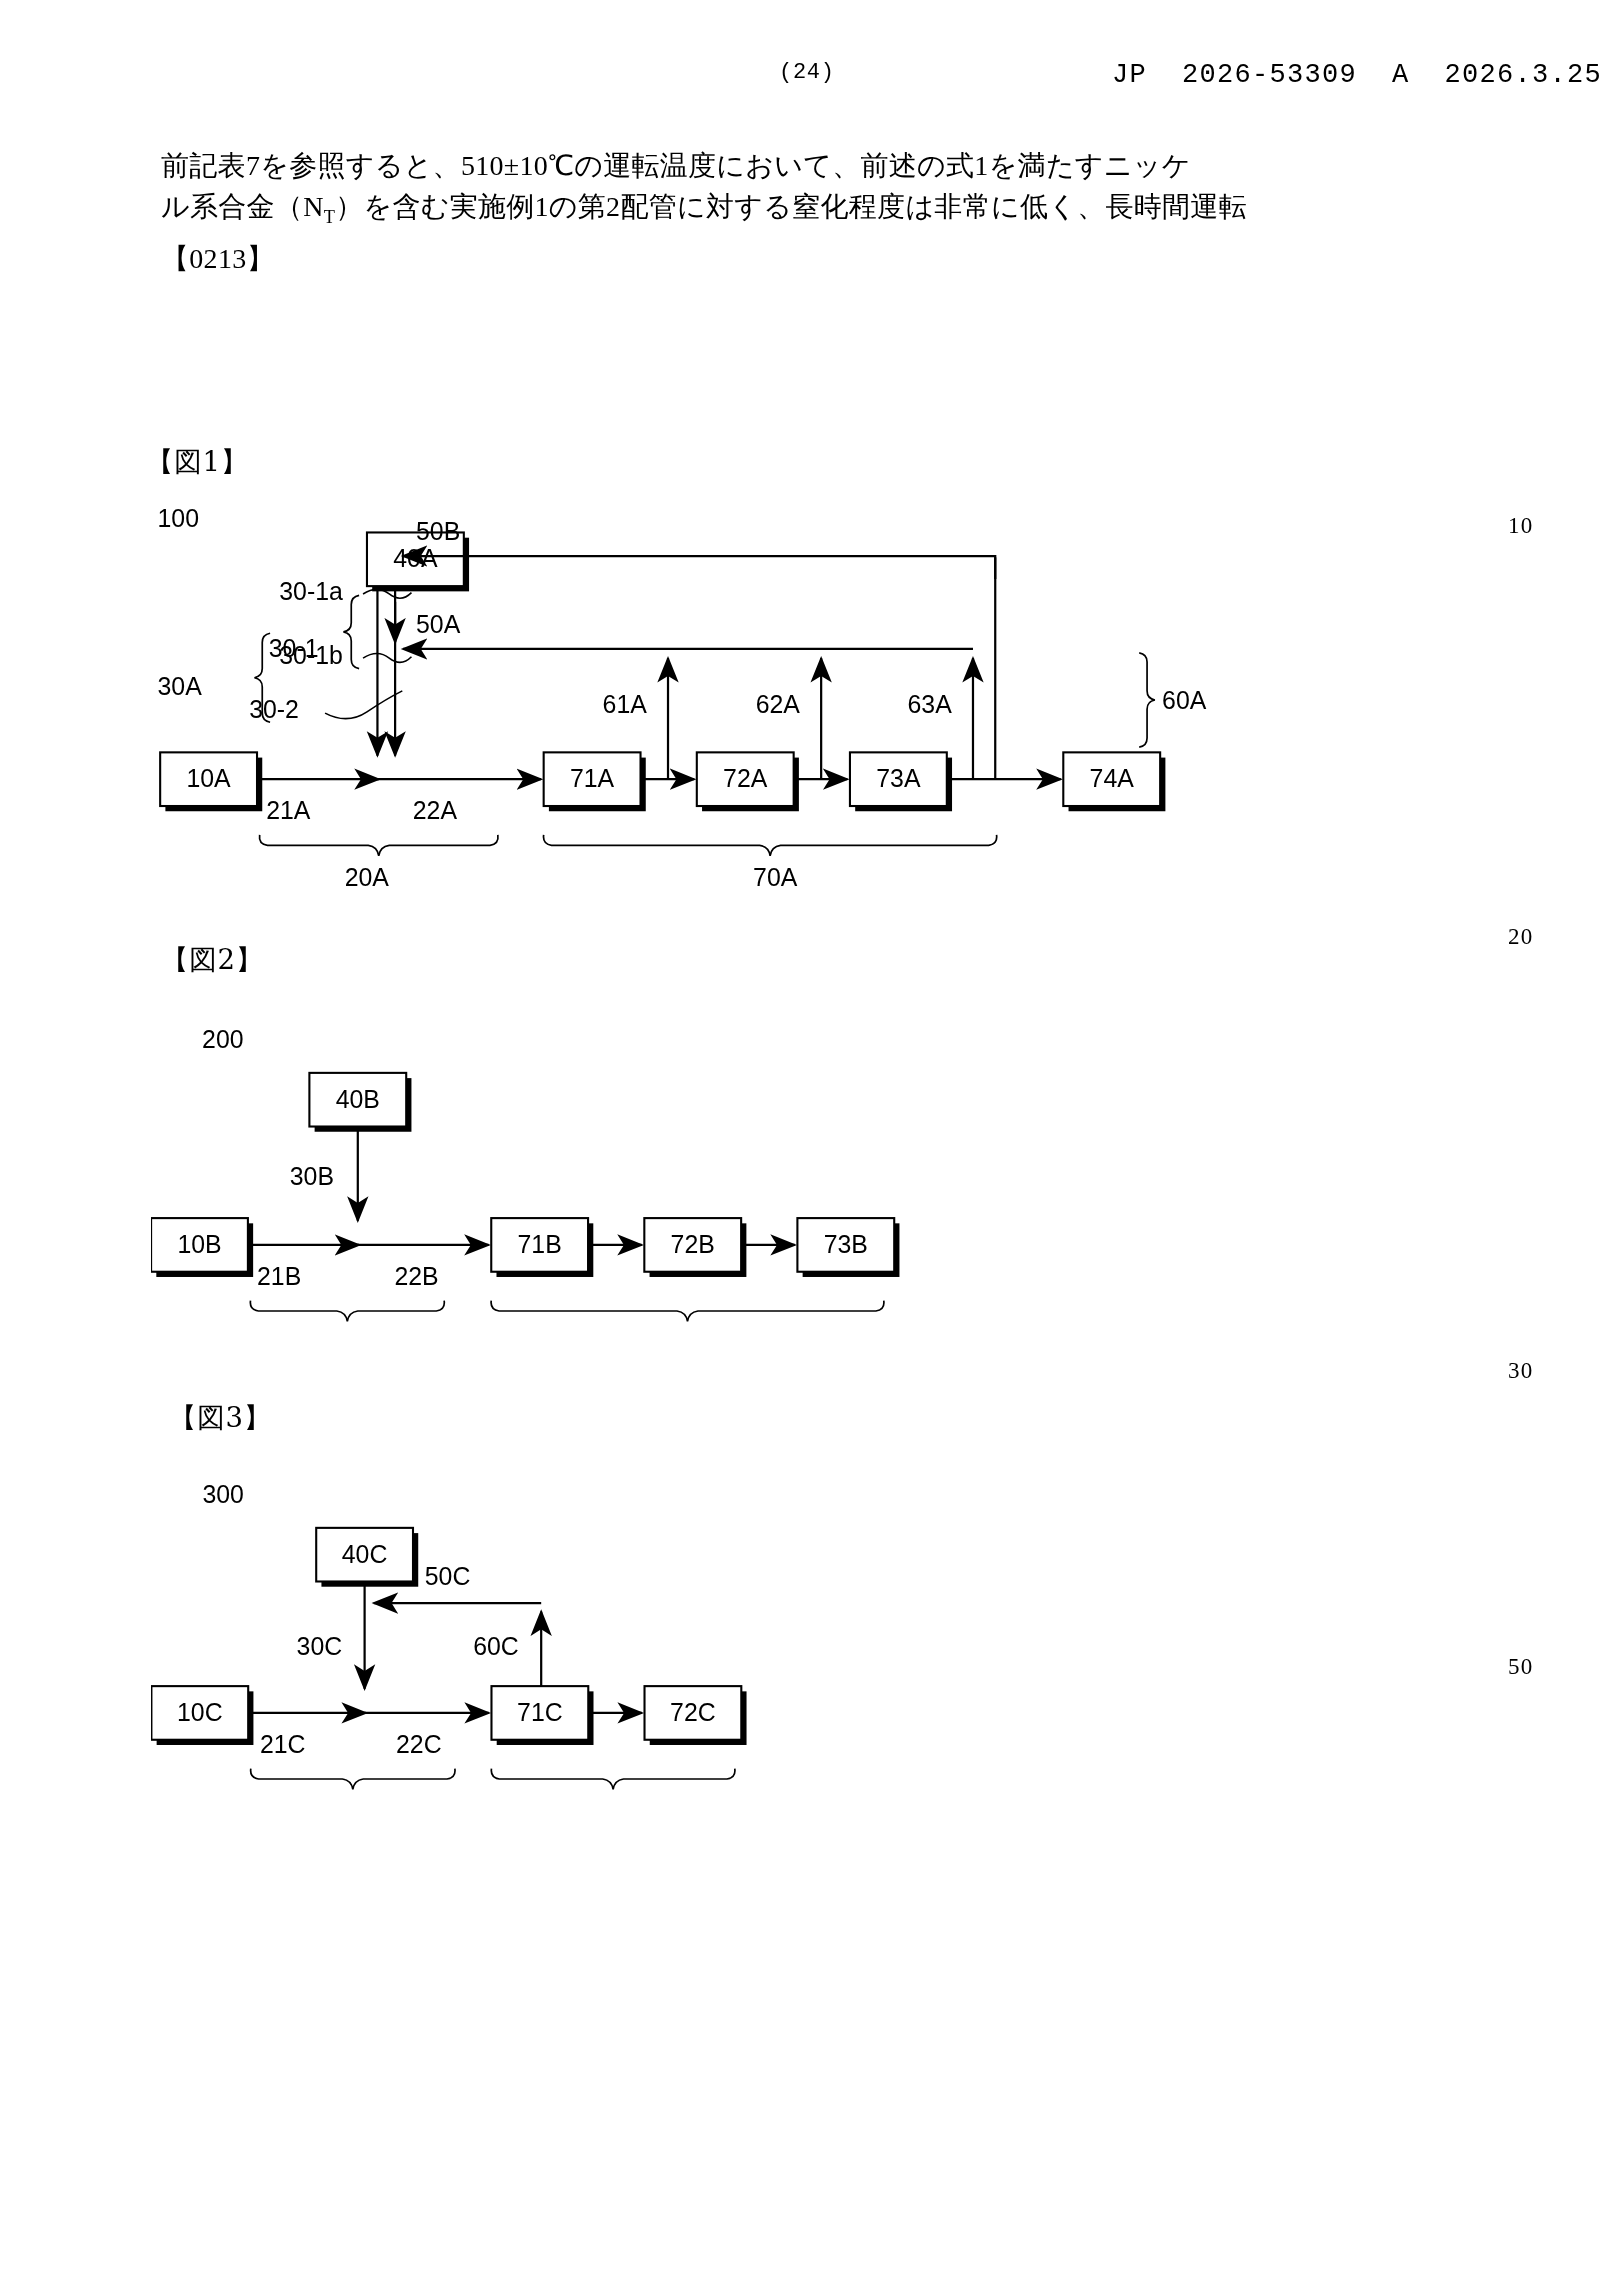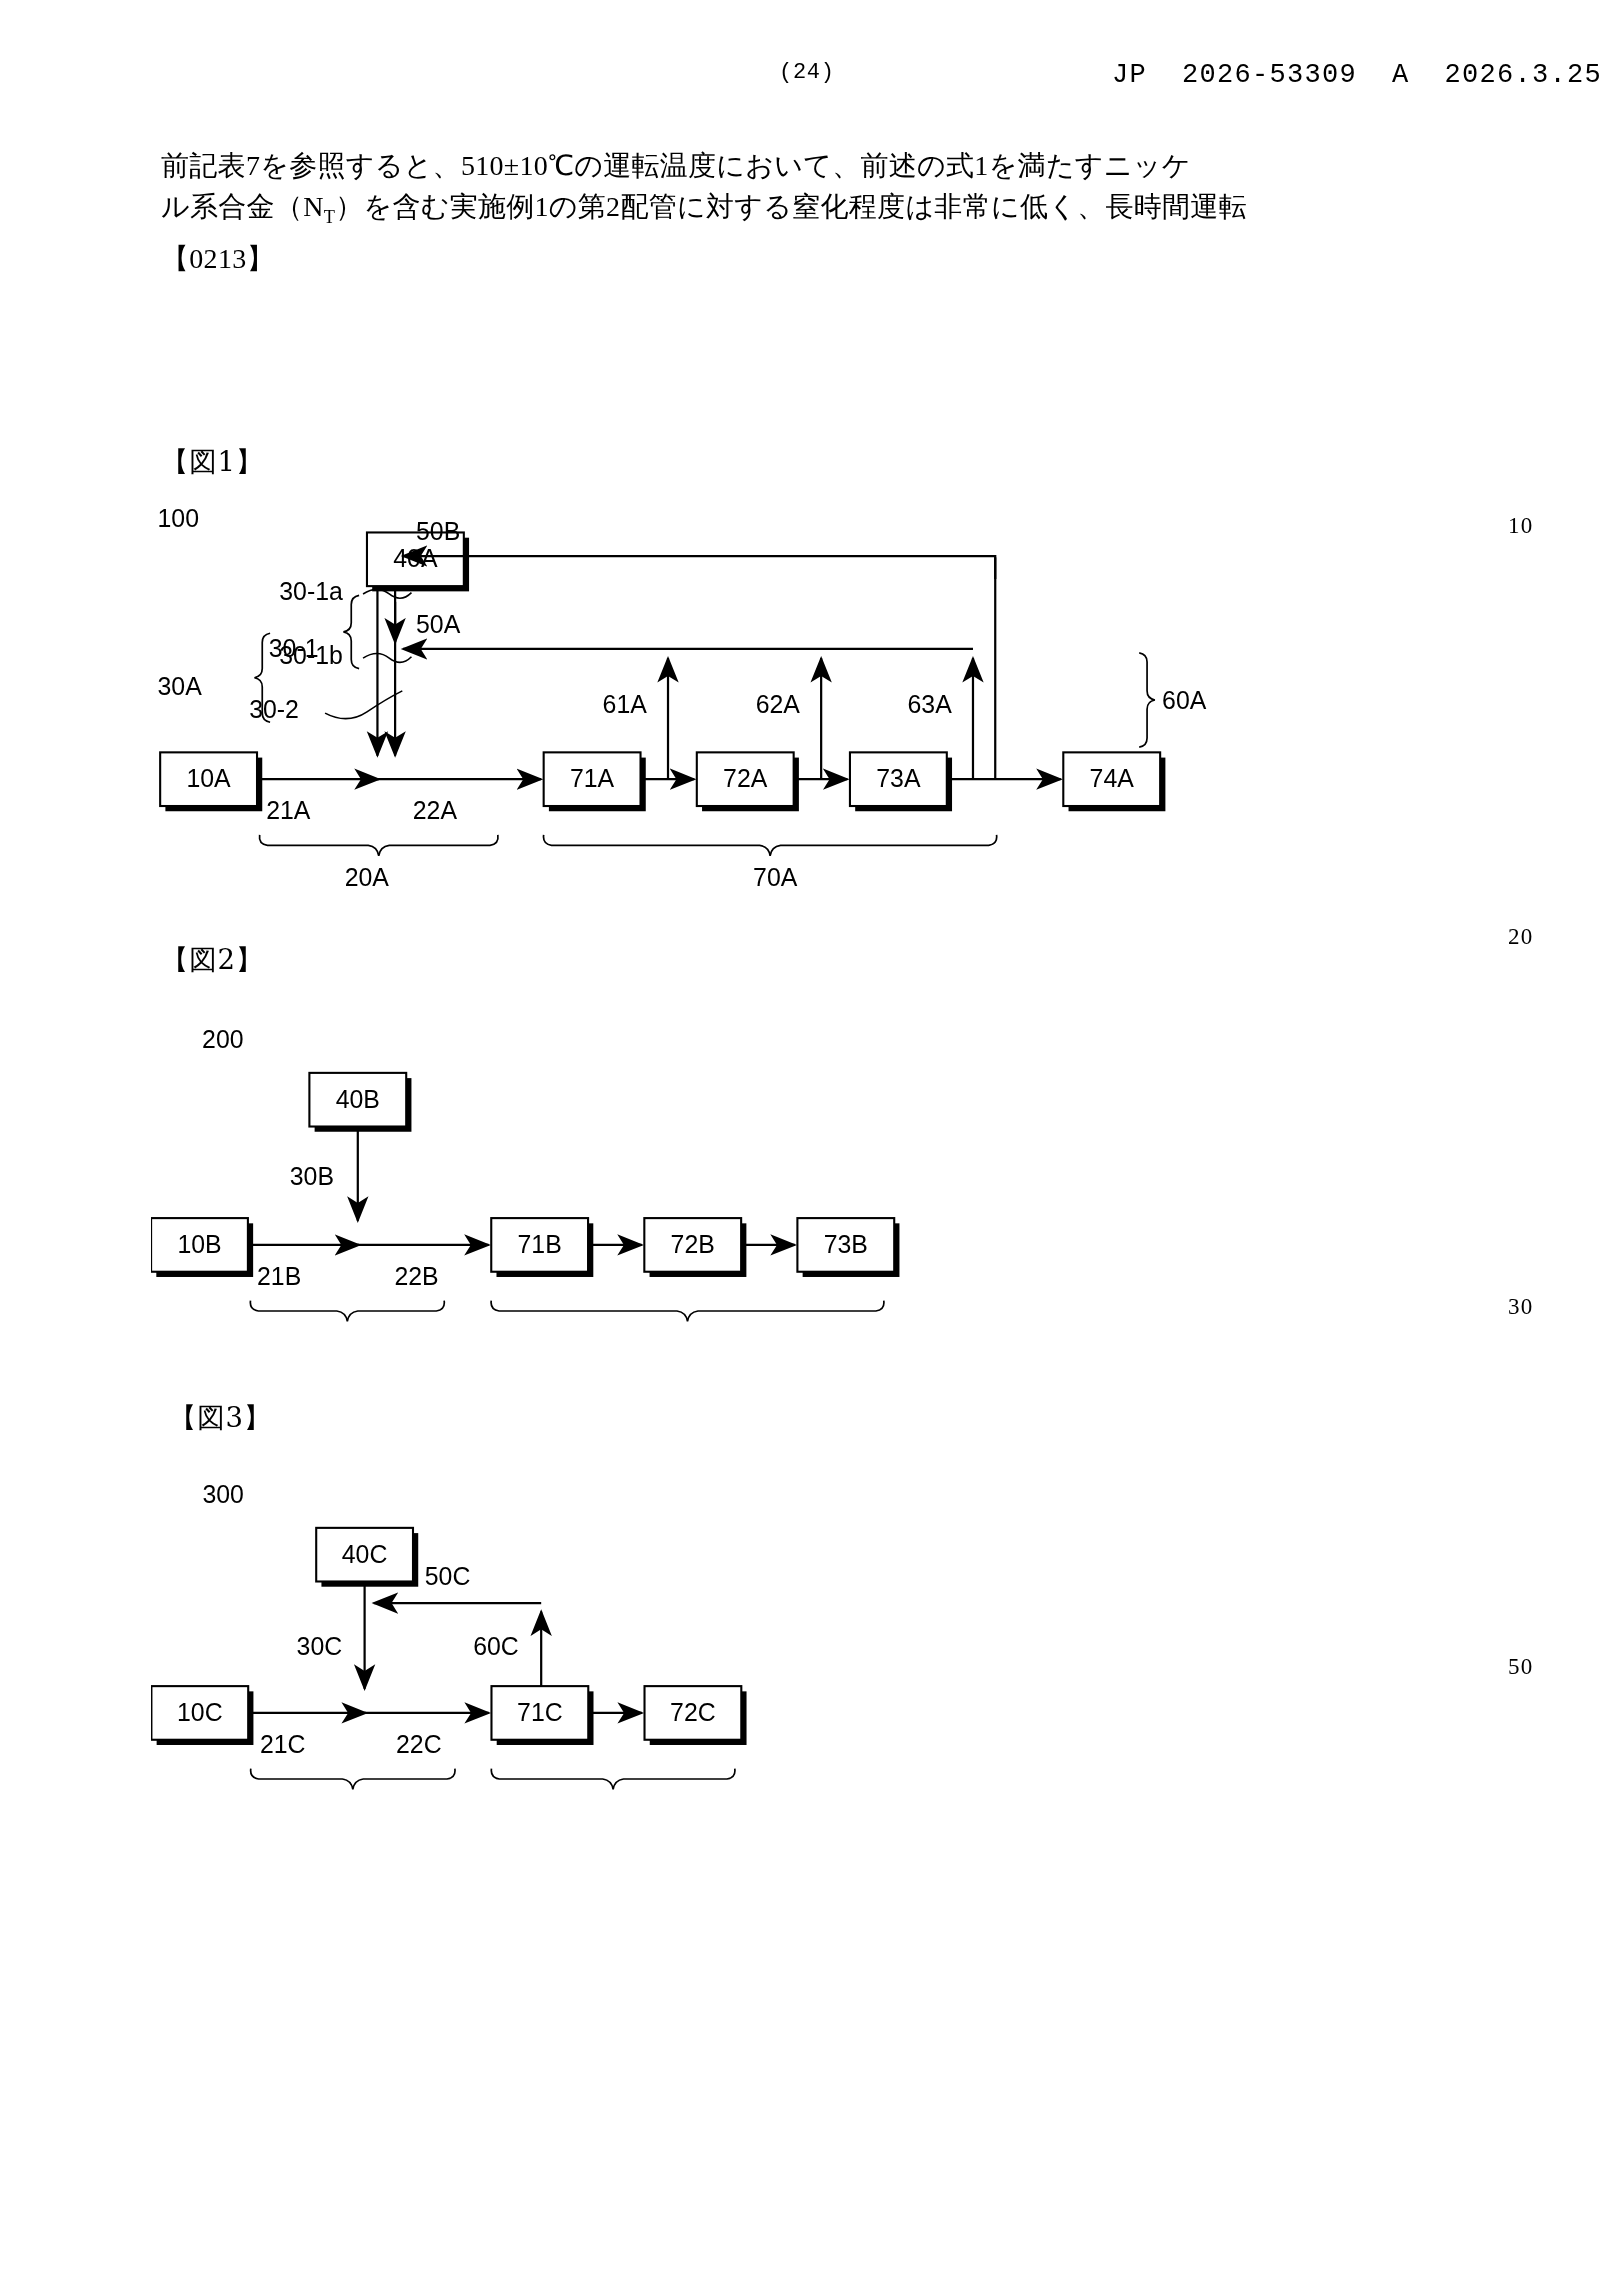--- a/index.html
+++ b/index.html
@@ -134,25 +134,25 @@
 
     <div>
       <div class="jp-line">【0213】</div>
     </div>
 
 
   </div>
 
   <div class="margin-no" style="top:513px">10</div>
   <div class="margin-no" style="top:924px">20</div>
-  <div class="margin-no" style="top:1294px">30</div>
+  <div class="margin-no" style="top:1358px">30</div>
   <div class="margin-no" style="top:1654px">50</div>
   <div class="margin-no" style="top:2065px">50</div>
 
-  <div class="fig-label" style="left:161px; top:444px;">【図1】</div>
+  <div class="fig-label" style="left:146px; top:444px;">【図1】</div>
 
   <svg class="figure-svg" style="left:151px; top:497px;" width="1178" height="406" viewBox="0 0 1800 620">
     <defs>
       <marker id="ah1" markerWidth="13" markerHeight="13" refX="11" refY="5.2" orient="auto" markerUnits="strokeWidth">
         <path d="M0,0.4 L12,5.2 L0,10 L3,5.2 Z" fill="#000"></path>
       </marker>
     </defs>
 
     <text class="refLabel" x="10" y="45">100</text>
 

